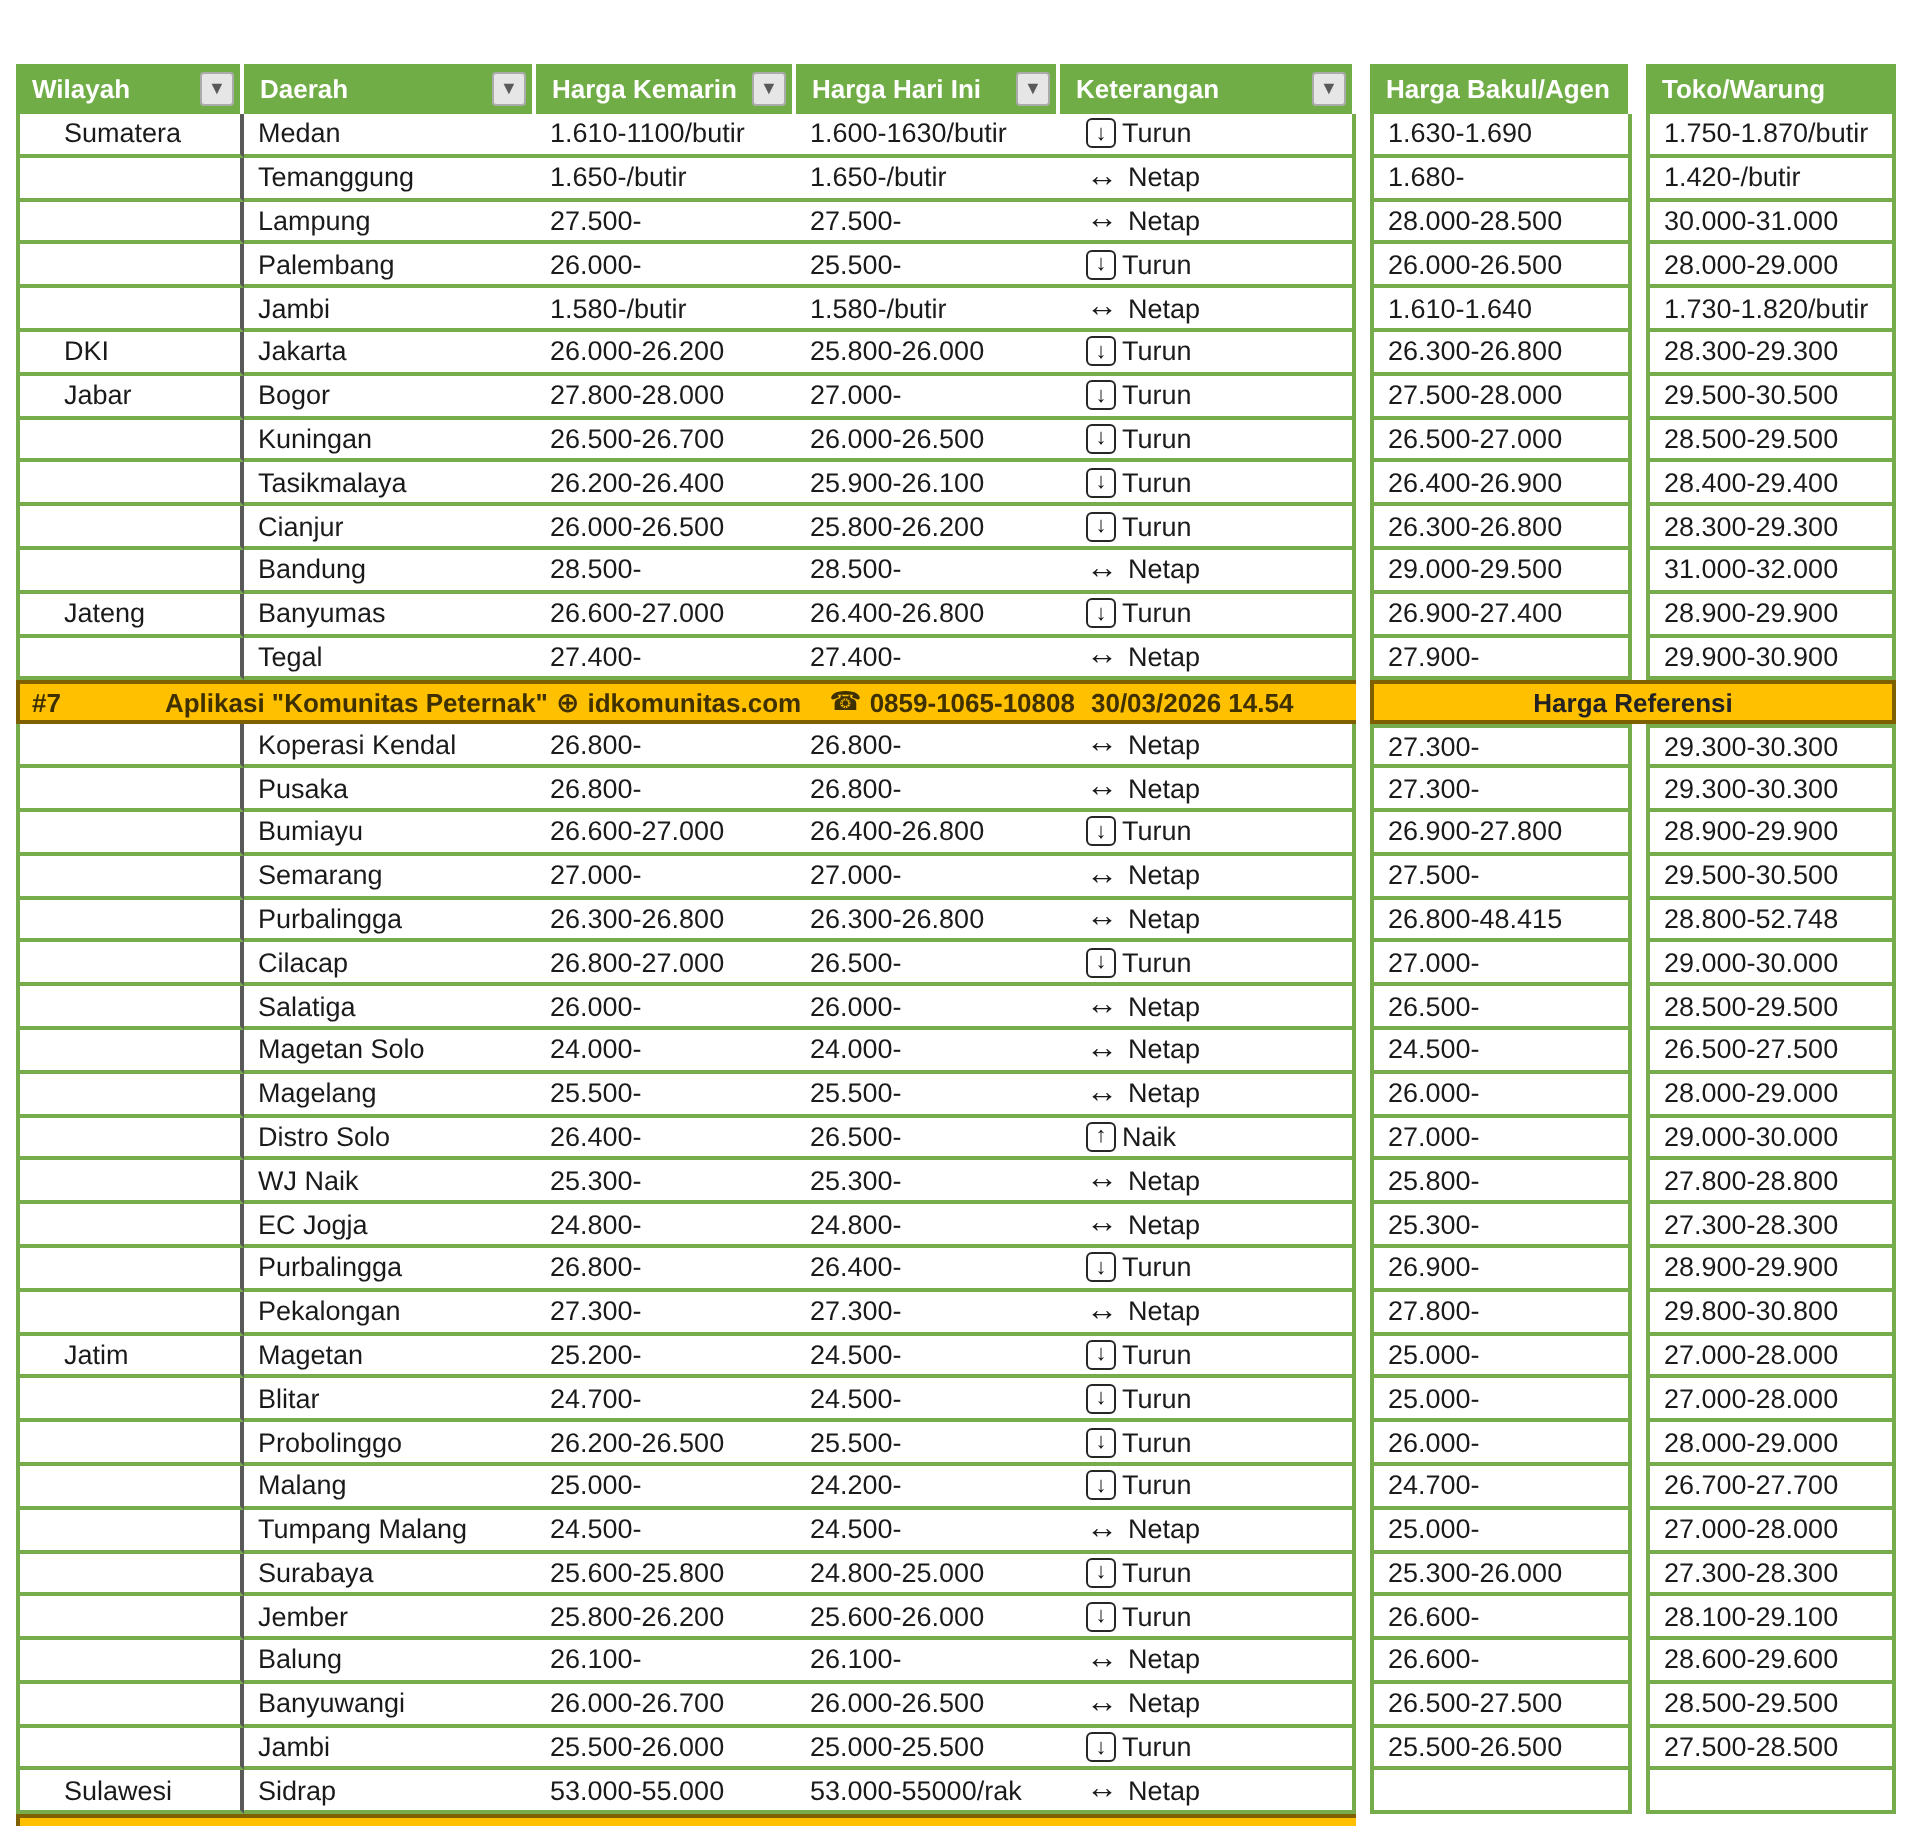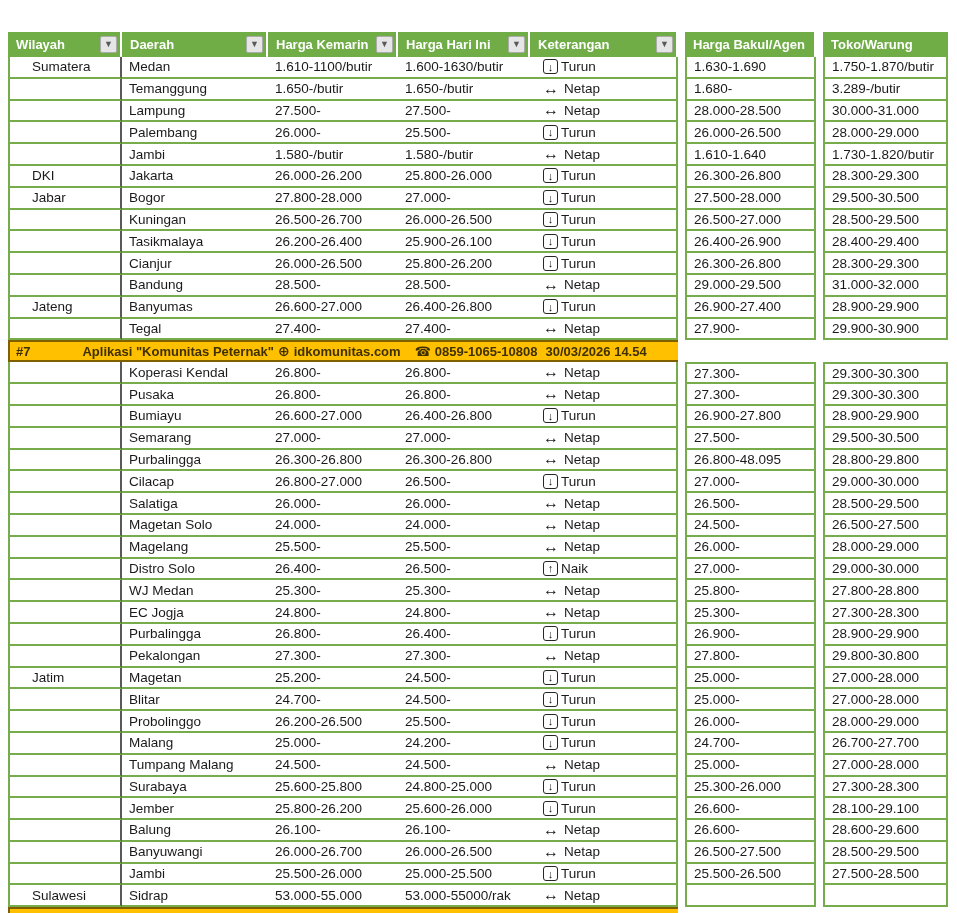--- a/index.html
+++ b/index.html
@@ -137,21 +137,21 @@
       <div class="cell c2">Temanggung</div>
       <div class="cell c3">1.650-/butir</div>
       <div class="cell c4">1.650-/butir</div>
       <div class="cell c5">
         <div class="ket-plain">↔</div>
         <div class="">Netap</div>
       </div>
       <div class="gapcell"></div>
       <div class="cell c6">1.680-</div>
       <div class="gapcell"></div>
-      <div class="cell c7">3.289-/butir</div>
+      <div class="cell c7">1.420-/butir</div>
       <div class="cell c1"></div>
       <div class="cell c2">Lampung</div>
       <div class="cell c3">27.500-</div>
       <div class="cell c4">27.500-</div>
       <div class="cell c5">
         <div class="ket-plain">↔</div>
         <div class="">Netap</div>
       </div>
       <div class="gapcell"></div>
       <div class="cell c6">28.000-28.500</div>
@@ -284,20 +284,21 @@
         <span>Aplikasi "Komunitas Peternak"</span>
         <span class="glyph globe">⊕</span>
         <span>idkomunitas.com</span>
         <span style="width:10px"></span>
         <span class="glyph phone">☎</span>
         <span>0859-1065-10808</span>
         <span style="width:8px"></span>
         <span>30/03/2026 14.54</span>
       </div>
       <div class="band-spacer"></div>
+      <div class="band-right">Harga Referensi</div>
     </div>
 
     <div class="cell c1"></div>
       <div class="cell c2">Koperasi Kendal</div>
       <div class="cell c3">26.800-</div>
       <div class="cell c4">26.800-</div>
       <div class="cell c5">
         <div class="ket-plain">↔</div>
         <div class="">Netap</div>
       </div>
@@ -343,23 +344,23 @@
       <div class="cell c7">29.500-30.500</div>
       <div class="cell c1"></div>
       <div class="cell c2">Purbalingga</div>
       <div class="cell c3">26.300-26.800</div>
       <div class="cell c4">26.300-26.800</div>
       <div class="cell c5">
         <div class="ket-plain">↔</div>
         <div class="">Netap</div>
       </div>
       <div class="gapcell"></div>
-      <div class="cell c6">26.800-48.095</div>
-      <div class="gapcell"></div>
-      <div class="cell c7">28.800-29.800</div>
+      <div class="cell c6">26.800-48.415</div>
+      <div class="gapcell"></div>
+      <div class="cell c7">28.800-52.748</div>
       <div class="cell c1"></div>
       <div class="cell c2">Cilacap</div>
       <div class="cell c3">26.800-27.000</div>
       <div class="cell c4">26.500-</div>
       <div class="cell c5">
         <div class="ket-box">↓</div>
         <div class="">Turun</div>
       </div>
       <div class="gapcell"></div>
       <div class="cell c6">27.000-</div>
@@ -407,21 +408,21 @@
       <div class="cell c4">26.500-</div>
       <div class="cell c5">
         <div class="ket-box">↑</div>
         <div class="">Naik</div>
       </div>
       <div class="gapcell"></div>
       <div class="cell c6">27.000-</div>
       <div class="gapcell"></div>
       <div class="cell c7">29.000-30.000</div>
       <div class="cell c1"></div>
-      <div class="cell c2">WJ Medan</div>
+      <div class="cell c2">WJ Naik</div>
       <div class="cell c3">25.300-</div>
       <div class="cell c4">25.300-</div>
       <div class="cell c5">
         <div class="ket-plain">↔</div>
         <div class="">Netap</div>
       </div>
       <div class="gapcell"></div>
       <div class="cell c6">25.800-</div>
       <div class="gapcell"></div>
       <div class="cell c7">27.800-28.800</div>

